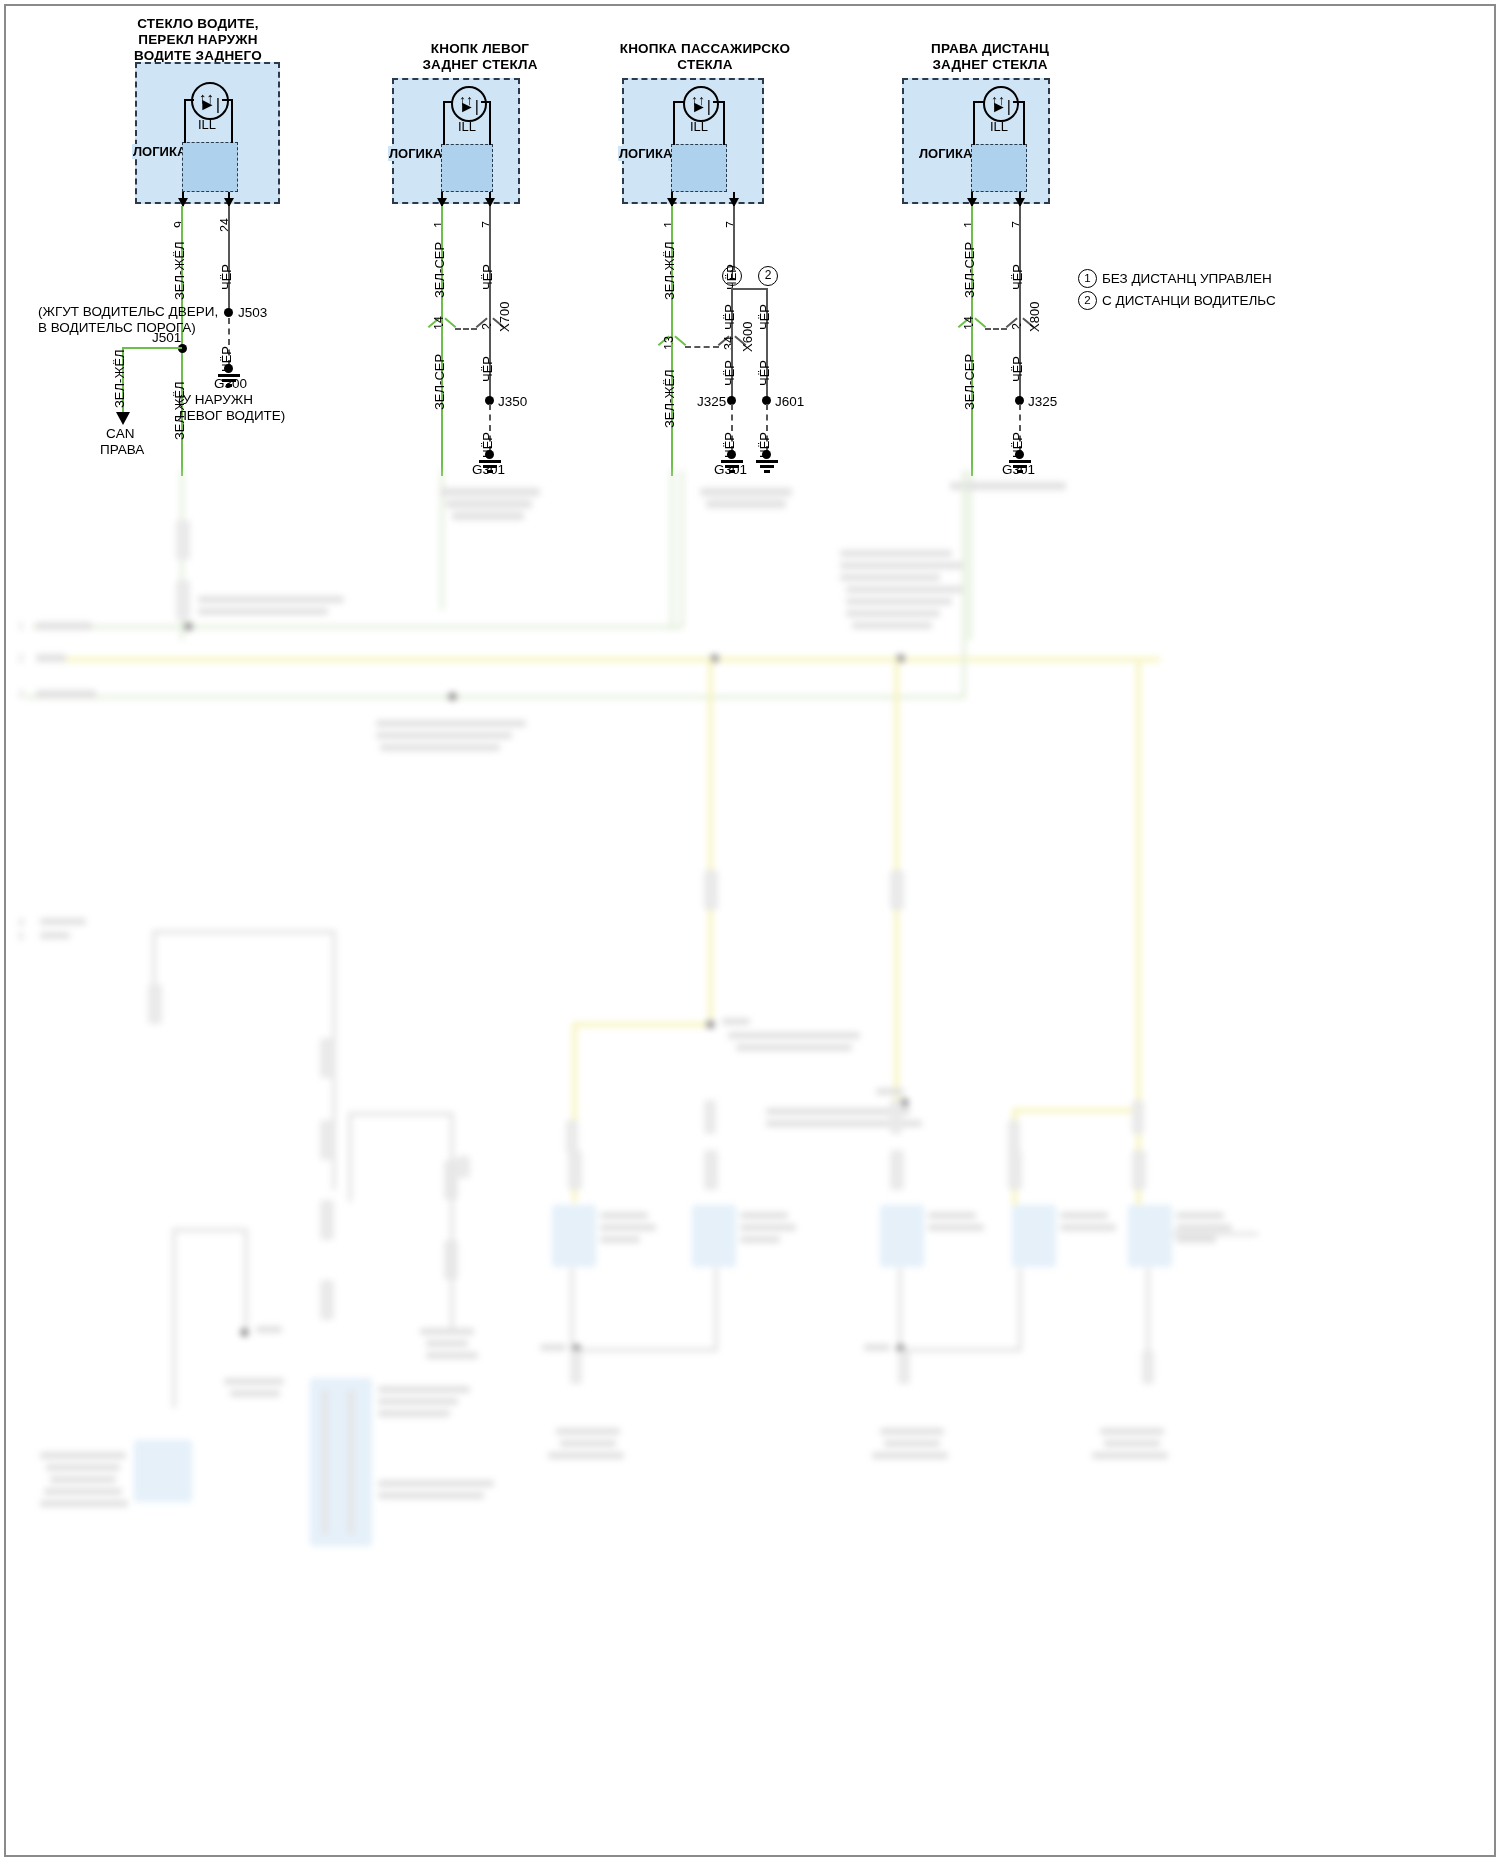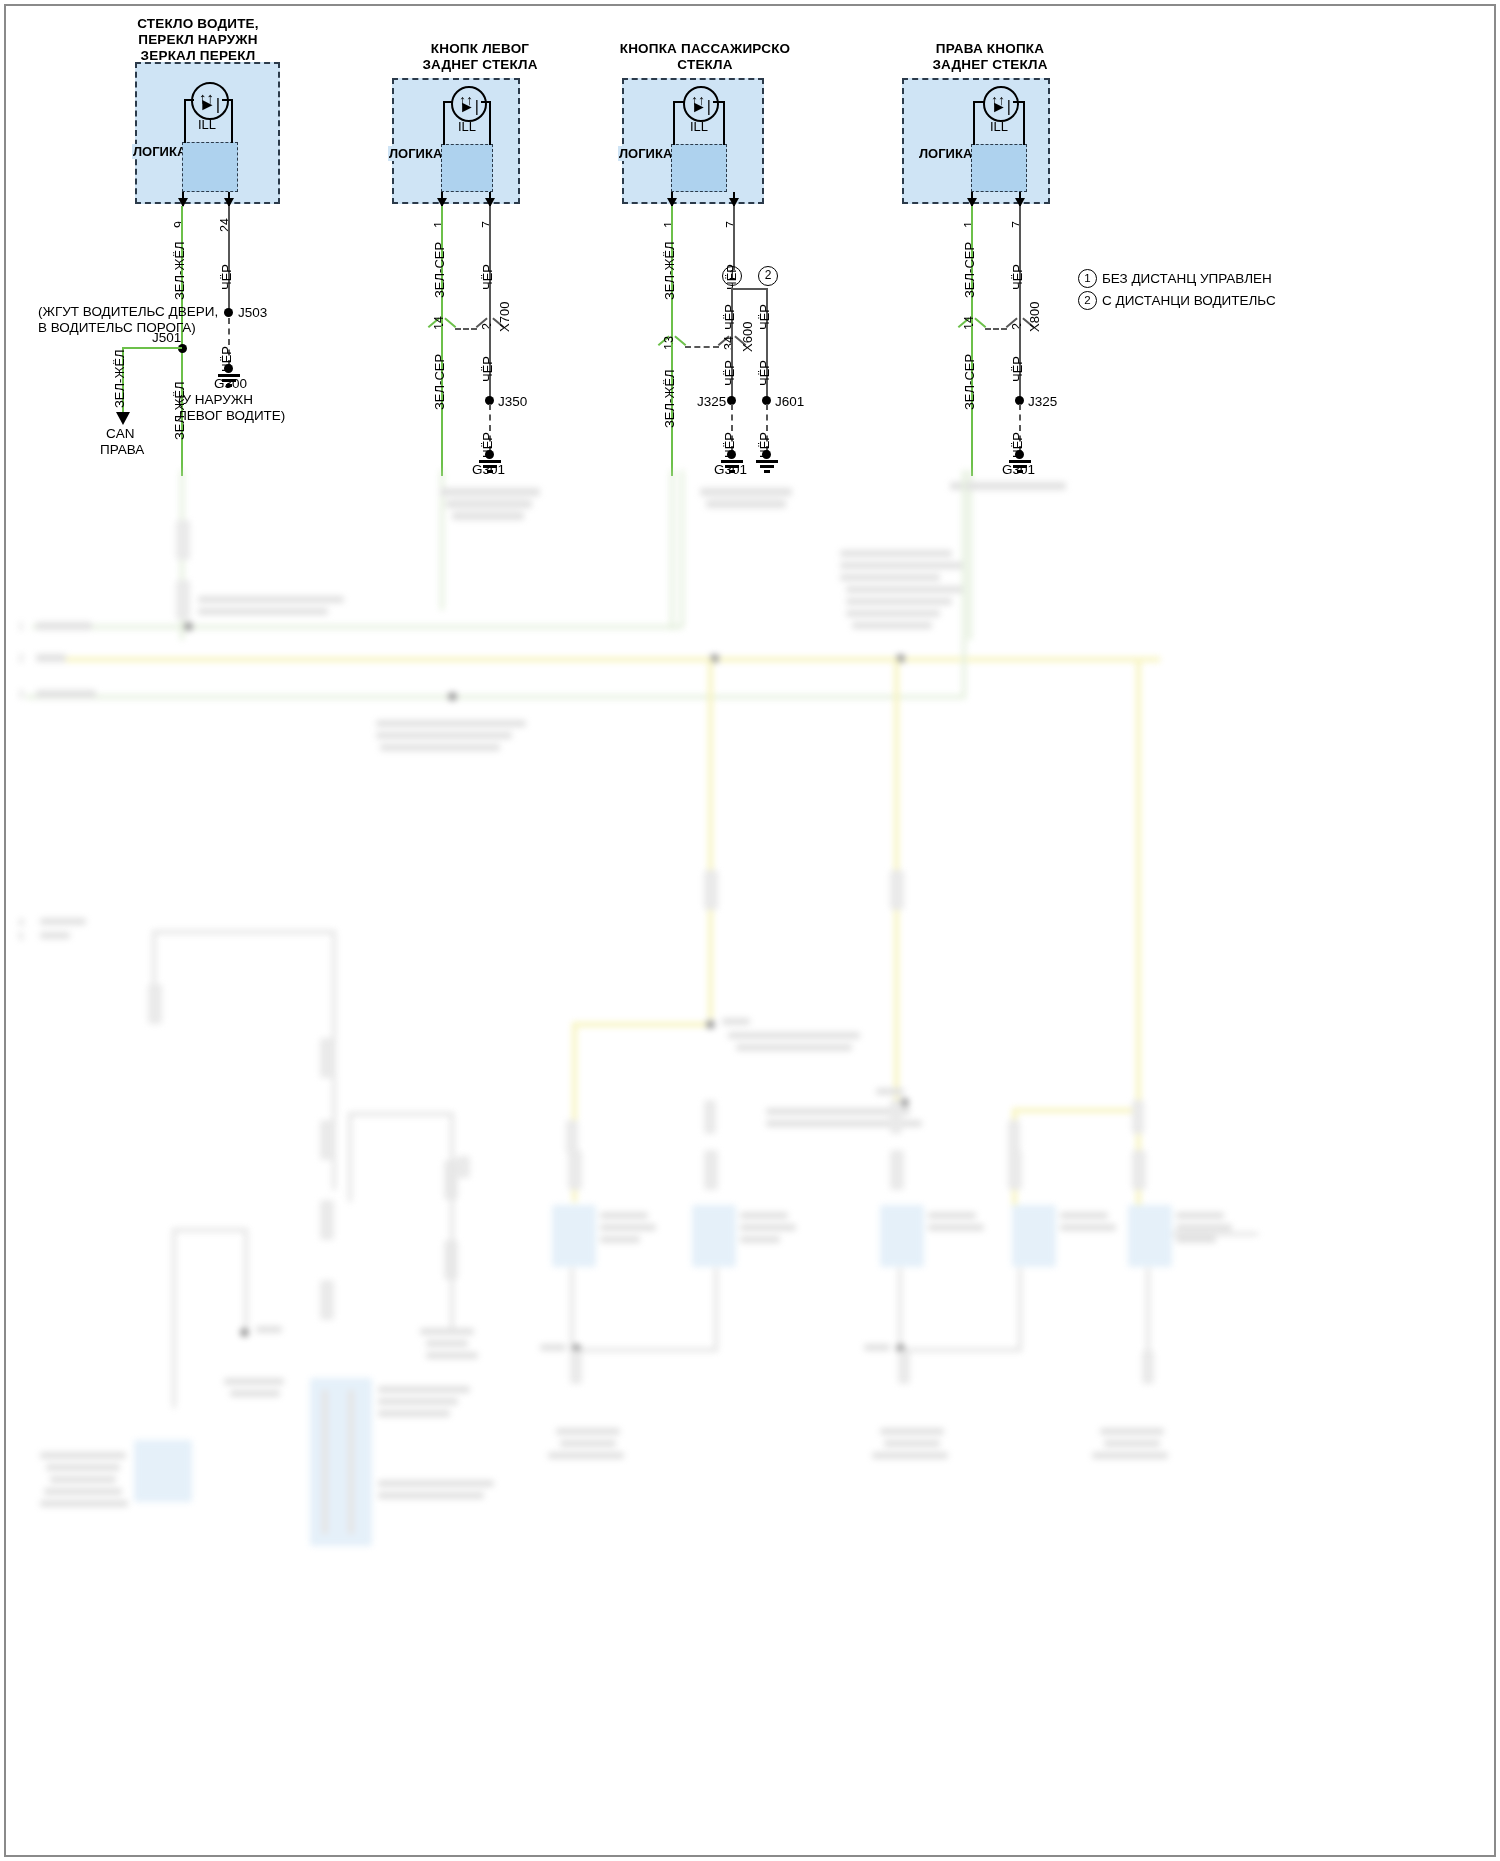--- a/index.html
+++ b/index.html
@@ -86,21 +86,21 @@
   .ttl{position:absolute;font-size:11px;color:#9a9a9a;}
 </style>
 </head>
 <body>
 
 <div id="sheet">
   <div class="page-border"></div>
 
   <div class="mod-title" style="left:78px;top:16px;width:240px;">СТЕКЛО ВОДИТЕ,</div>
   <div class="mod-title" style="left:78px;top:32px;width:240px;">ПЕРЕКЛ НАРУЖН</div>
-  <div class="mod-title" style="left:78px;top:48px;width:240px;">ЗЕРКАЛ ПЕРЕКЛ</div>
+  <div class="mod-title" style="left:78px;top:48px;width:240px;">ВОДИТЕ ЗАДНЕГО</div>
   <div class="mod-title" style="left:78px;top:64px;width:240px;">ВИДА</div>
 
   <div class="module" style="left:135px;top:62px;width:145px;height:142px;"></div>
   <div class="logika" style="left:132px;top:144px;">ЛОГИКА</div>
   <div class="inner-box" style="left:182px;top:142px;width:56px;height:50px;"></div>
   <div class="lamp" style="left:191px;top:82px;width:34px;height:34px;"></div>
   <div class="ill-label" style="left:198px;top:117px;">ILL</div>
 
   <div class="vline" style="left:184px;top:99px;height:44px;"></div>
   <div class="vline" style="left:231px;top:99px;height:44px;"></div>
@@ -267,21 +267,21 @@
       <div class="g3"></div>
   </div>
   <div class="gnddot" style="left:762px;top:450px;"></div>
   <div class="gnd" style="left:756px;top:460px;width:22px;height:14px;">
     <div class="g1"></div>
       <div class="g2"></div>
       <div class="g3"></div>
   </div>
   <div class="htxt" style="left:714px;top:462px;">G301</div>
 
-  <div class="mod-title" style="left:880px;top:41px;width:220px;">ПРАВА КНОПКА</div>
+  <div class="mod-title" style="left:880px;top:41px;width:220px;">ПРАВА ДИСТАНЦ</div>
   <div class="mod-title" style="left:880px;top:57px;width:220px;">ЗАДНЕГ СТЕКЛА</div>
 
   <div class="module" style="left:902px;top:78px;width:148px;height:126px;"></div>
   <div class="logika" style="left:918px;top:146px;">ЛОГИКА</div>
   <div class="inner-box" style="left:971px;top:144px;width:56px;height:48px;"></div>
   <div class="lamp" style="left:983px;top:86px;width:32px;height:32px;"></div>
   <div class="ill-label" style="left:990px;top:119px;">ILL</div>
   <div class="vline" style="left:973px;top:101px;height:44px;"></div>
   <div class="vline" style="left:1023px;top:101px;height:44px;"></div>
   <div class="hline" style="left:973px;top:101px;width:12px;"></div>

